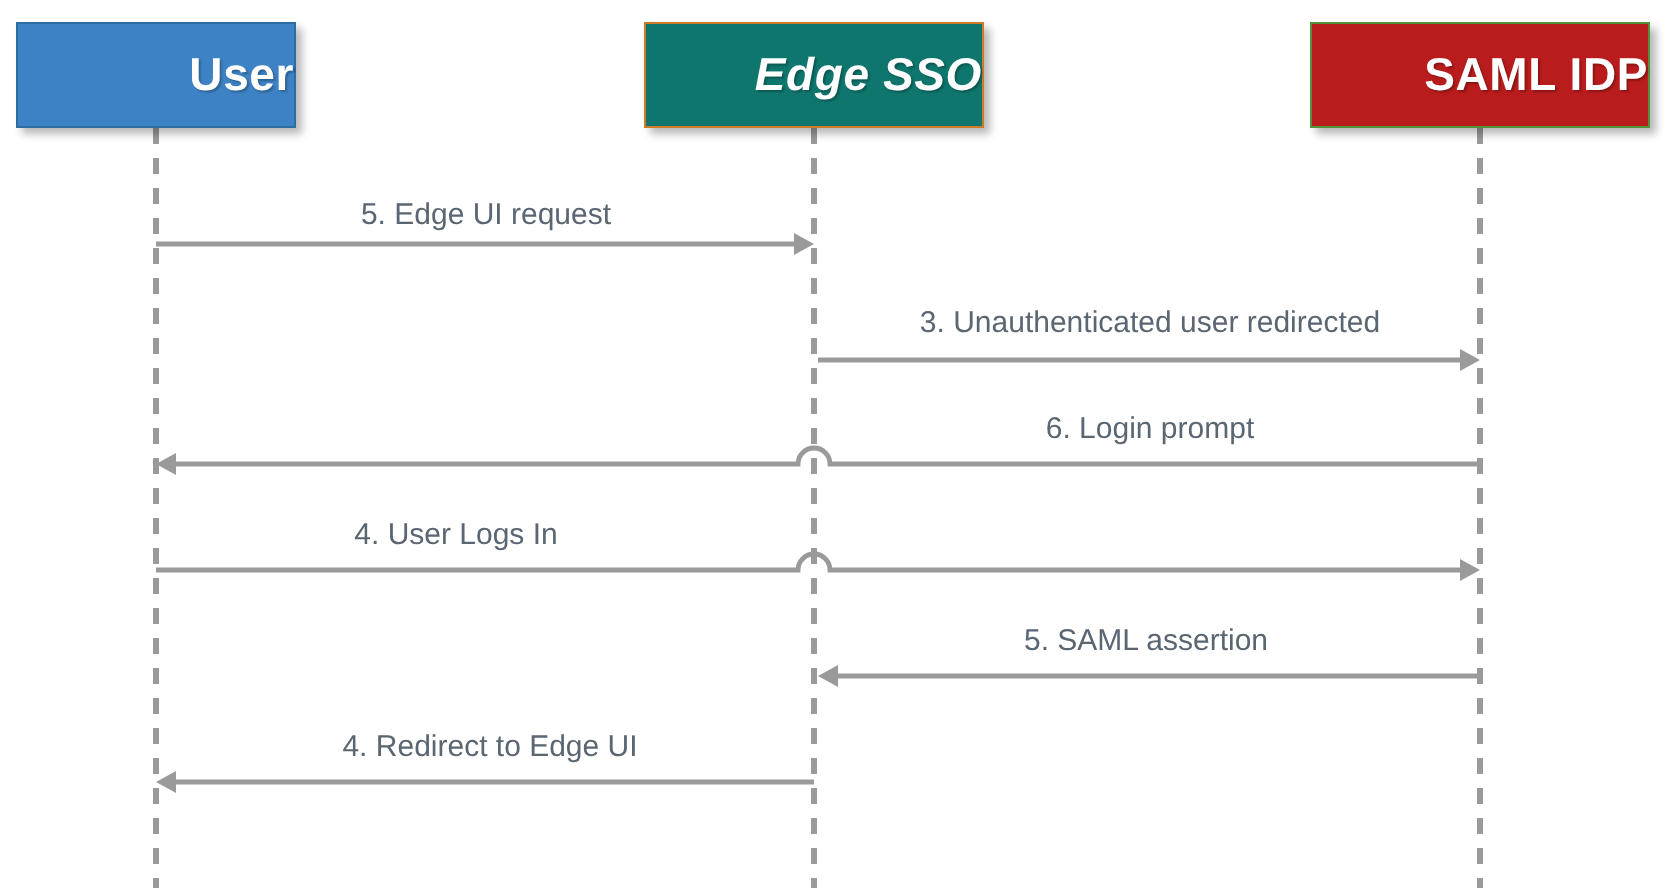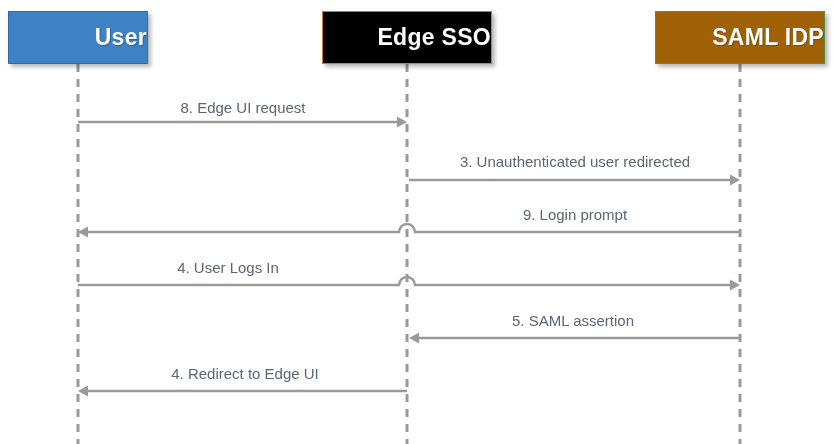--- a/index.html
+++ b/index.html
@@ -88,29 +88,29 @@
           <path d="M 87 391 L 407 391" fill="none" stroke="#9a9a9a" stroke-width="2.4"></path>
           <polygon points="78,391 88,385.5 88,396.5" fill="#9a9a9a"></polygon>
         </g>
       </g>
   </svg>
 
   <div id="participants-layer">
       <div class="participant-box" style="left: 8px; top: 11px; width: 140px; height: 53px; background: rgb(61, 130, 196); border-color: rgb(46, 108, 164);">
         <span class="participant-label">User</span>
       </div>
-      <div class="participant-box" style="left: 322px; top: 11px; width: 170px; height: 53px; background: #000000; border-color: rgb(207, 122, 39);">
+      <div class="participant-box" style="left: 322px; top: 11px; width: 170px; height: 53px; background: #0f766e; border-color: rgb(207, 122, 39); font-style: italic;">
         <span class="participant-label">Edge SSO</span>
       </div>
-      <div class="participant-box" style="left: 655px; top: 11px; width: 170px; height: 53px; background: #a16207; border-color: rgb(83, 145, 58);">
+      <div class="participant-box" style="left: 655px; top: 11px; width: 170px; height: 53px; background: #b91c1c; border-color: rgb(83, 145, 58);">
         <span class="participant-label">SAML IDP</span>
       </div>
     </div>
   <div id="labels-layer">
-      <div class="msg-label" style="left: 243px; top: 99px;">8. Edge UI request</div>
+      <div class="msg-label" style="left: 243px; top: 99px;">5. Edge UI request</div>
       <div class="msg-label" style="left: 575px; top: 153px;">3. Unauthenticated user redirected</div>
-      <div class="msg-label" style="left: 575px; top: 206px;">9. Login prompt</div>
+      <div class="msg-label" style="left: 575px; top: 206px;">6. Login prompt</div>
       <div class="msg-label" style="left: 228px; top: 259px;">4. User Logs In</div>
       <div class="msg-label" style="left: 573px; top: 312px;">5. SAML assertion</div>
       <div class="msg-label" style="left: 245px; top: 365px;">4. Redirect to Edge UI</div>
     </div>
 
 </div>
 
 </body></html>

